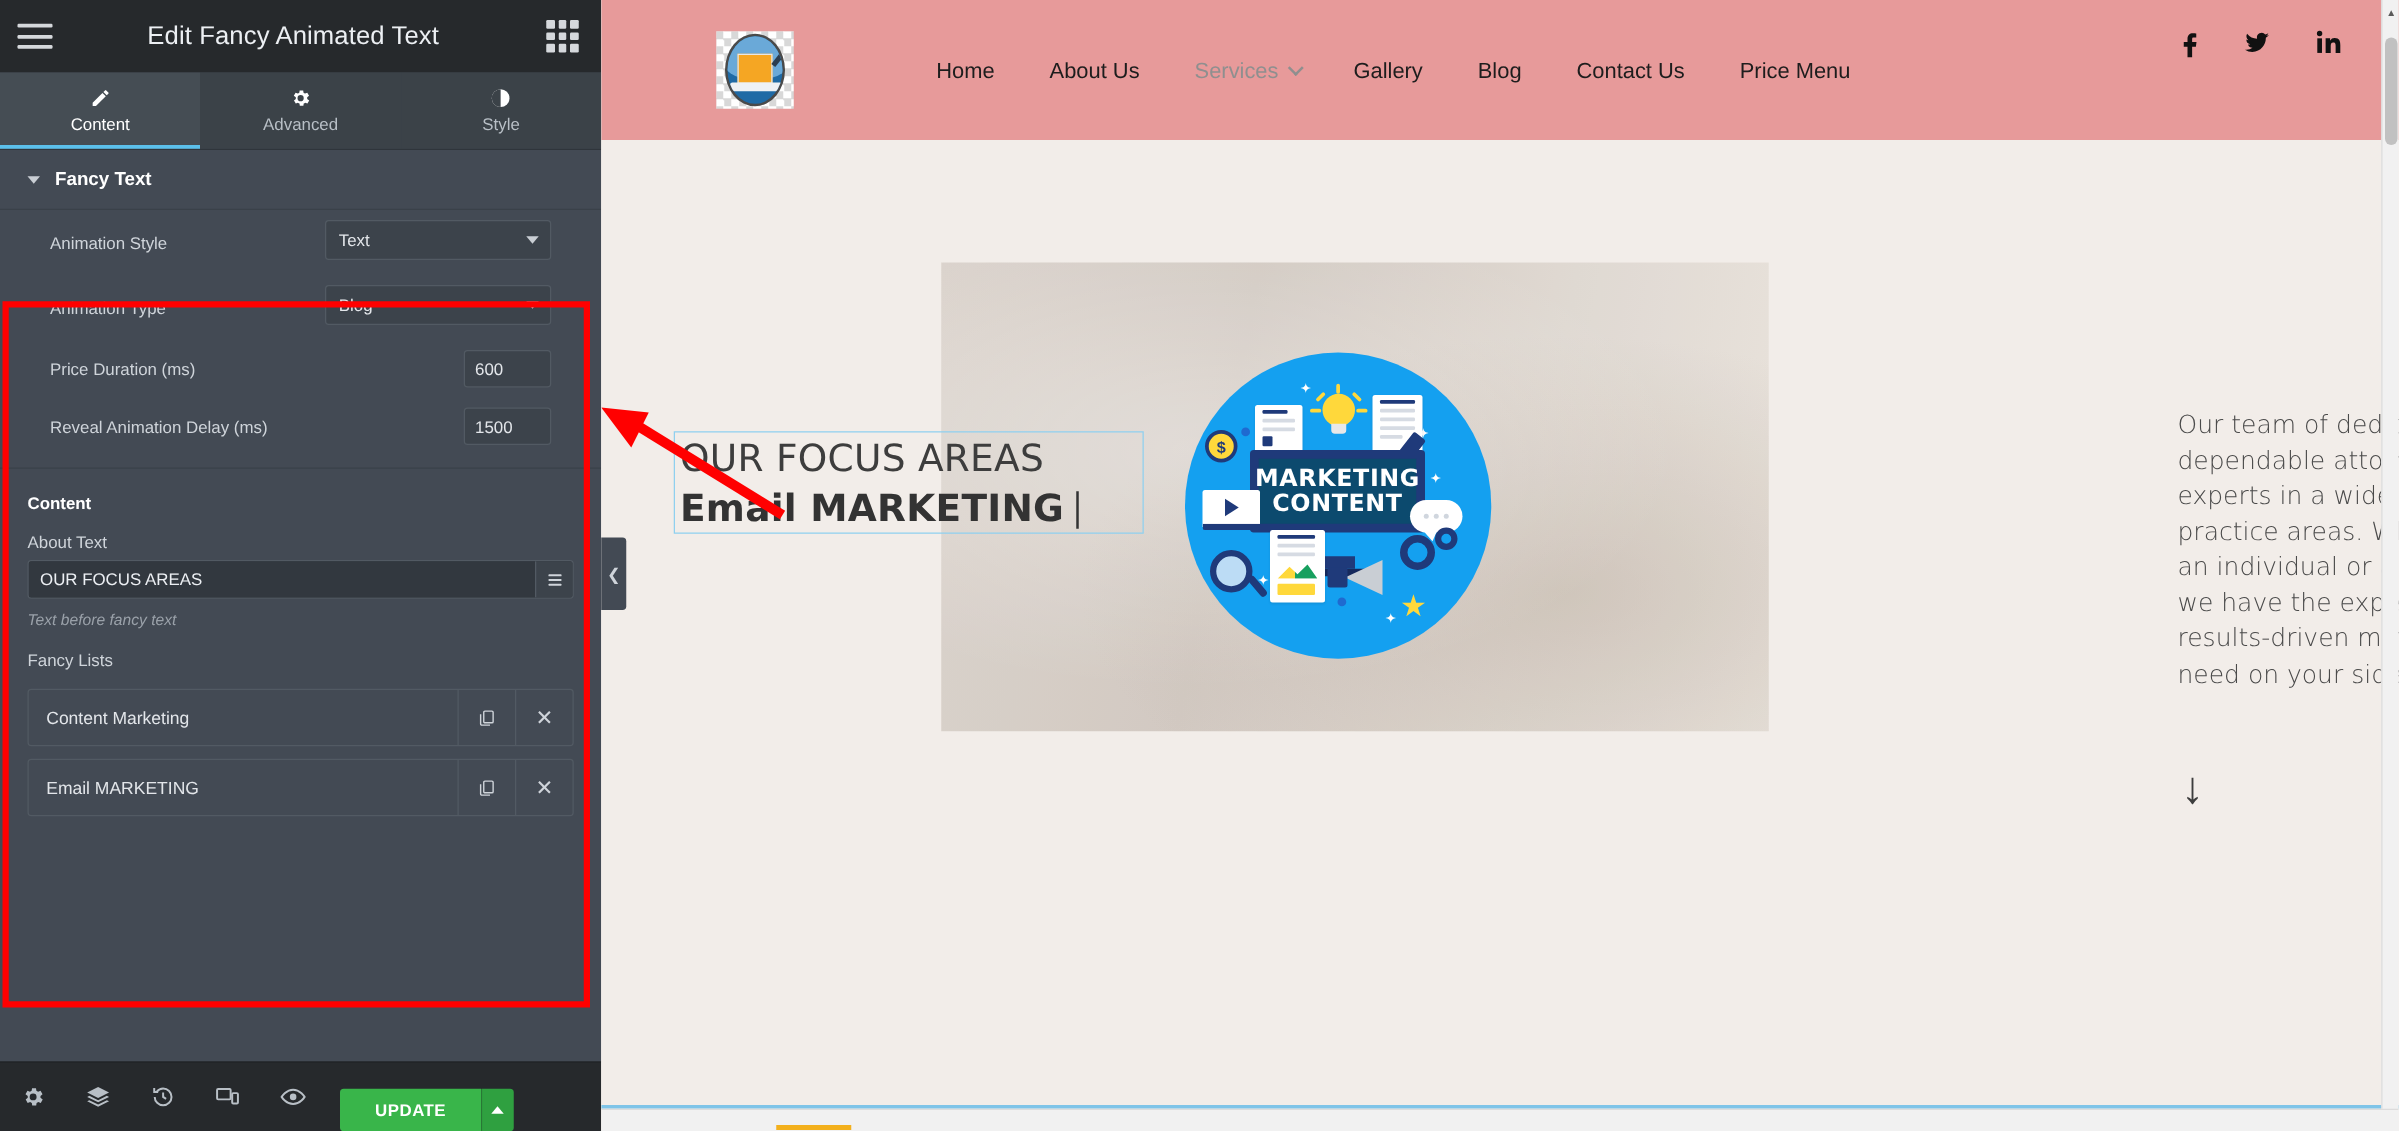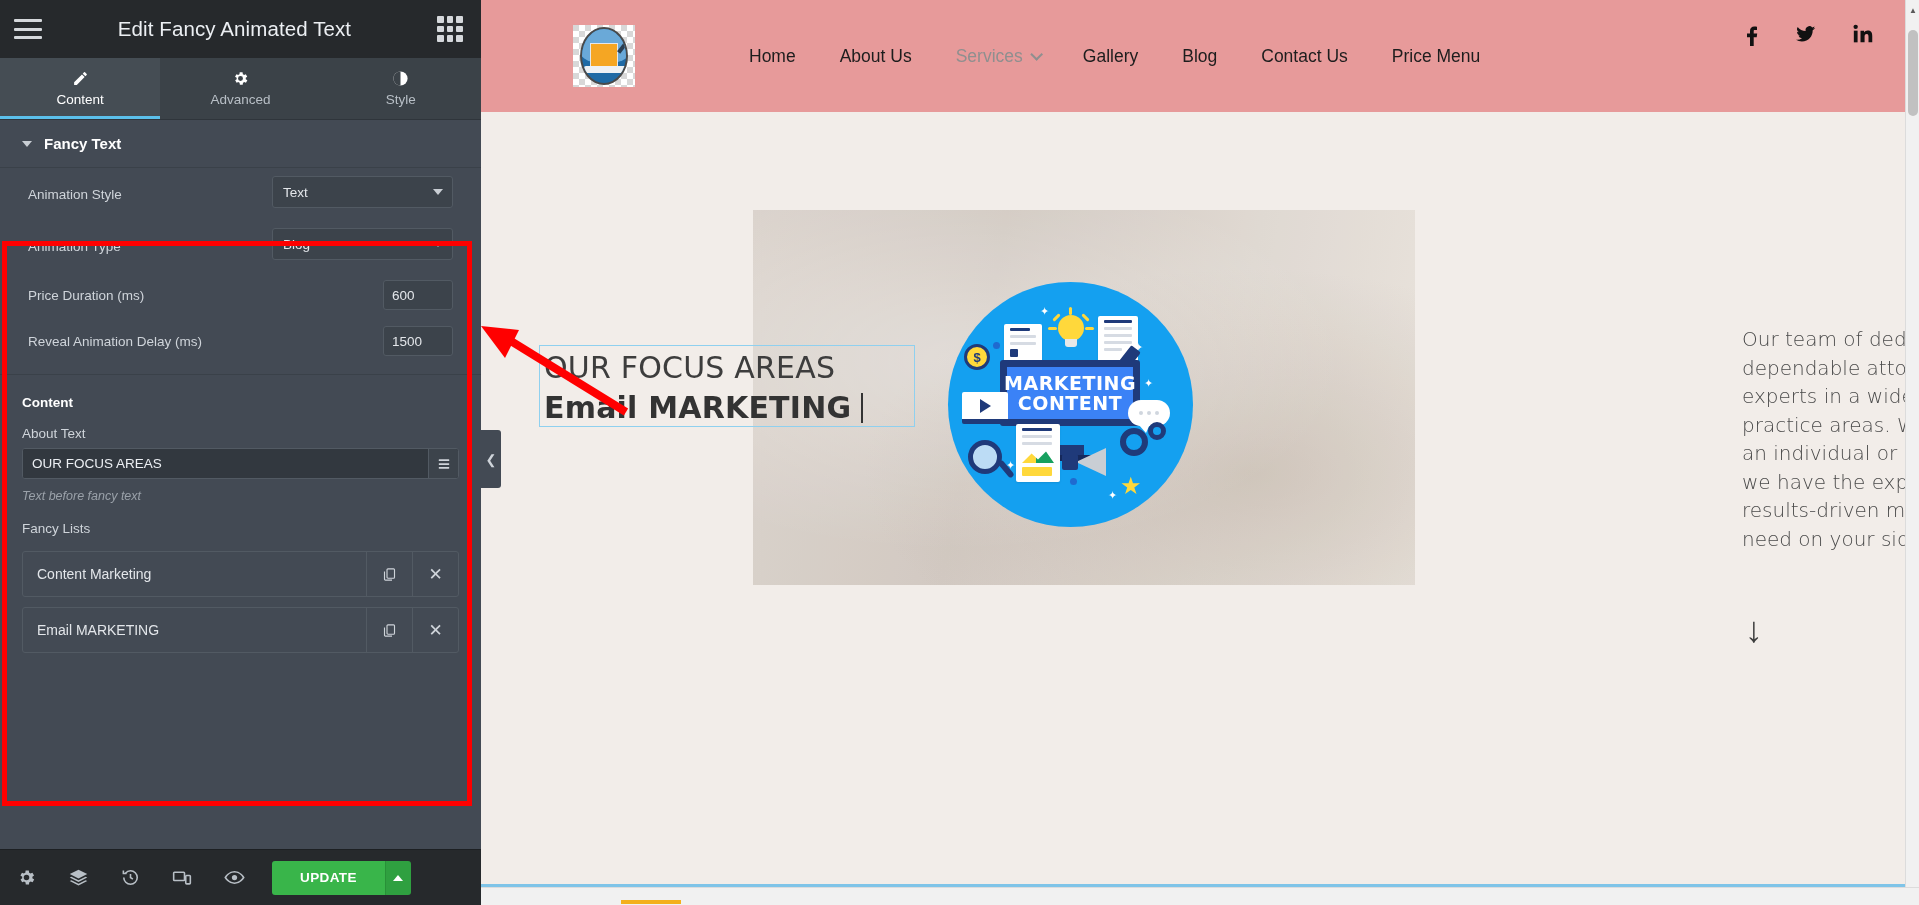--- a/index.html
+++ b/index.html
@@ -80,21 +80,21 @@
     border-left: 5.5px solid transparent; border-right: 5.5px solid transparent;
     border-top: 6px solid #c9ced4;
   }
 
   .group-label {
     color: #ffffff; font-weight: bold; font-size: 13.5px;
     padding: 20px 22px 10px 22px;
   }
   .row {
     display: flex; align-items: center; justify-content: space-between;
-    padding: 8px 28px; min-height: 44px;
+    padding: 8px 40px; min-height: 44px;
   }
   .row-label { color: #cfd4da; font-size: 13.5px; }
   .select-wrap {
     position: relative; width: 181px; height: 36px;
   }
   .select-box {
     width: 181px; height: 32px;
     background: #3c434b; border: 1px solid #525a63; border-radius: 3px;
     color: #e3e6ea; font-size: 13.5px;
     display: flex; align-items: center; padding: 0 26px 0 10px;
@@ -154,21 +154,21 @@
   .repeater-btn.close { font-size: 17px; }
 
   .red-outline {
     position: absolute;
     left: 2px; top: 121px; width: 470px; height: 565px;
     border: 5px solid #ff0000; pointer-events: none; z-index: 40;
   }
 
   .panel-footer {
     height: 56px; background: #26292c;
-    display: flex; align-items: center; gap: 0;
+    display: flex; align-items: flex-end; gap: 0;
     flex: 0 0 56px; border-top: 1px solid #1d2023;
   }
   .foot-icon {
     width: 52px; height: 56px; display: flex;
     align-items: center; justify-content: center;
     color: #b8bfc6; cursor: pointer;
   }
   .update-btn {
     margin-left: 12px; height: 34px;
     background: #39b54a; color: #fff;
@@ -291,21 +291,21 @@
     background: #333; margin-left: 10px;
   }
 
   .marketing-circle {
     position: absolute; left: 467px; top: 170px;
     width: 245px; height: 245px; border-radius: 50%;
     background: #14a0f0; overflow: hidden;
   }
   .mc-monitor {
     position: absolute; left: 52px; top: 78px; width: 140px; height: 66px;
-    background: #3b82f6; border: 7px solid #1f3a7a; border-radius: 3px;
+    background: #0c4a6e; border: 7px solid #1f3a7a; border-radius: 3px;
     display: flex; align-items: center; justify-content: center;
     flex-direction: column;
   }
   .mc-monitor .mk1 {
     color: #fff; font-weight: bold; font-size: 19px; line-height: 19px;
     letter-spacing: .5px; font-family: "DejaVu Sans", sans-serif;
   }
   .mc-monitor .mk2 {
     color: #fff; font-weight: bold; font-size: 19px; line-height: 20px;
     letter-spacing: .5px; font-family: "DejaVu Sans", sans-serif;

